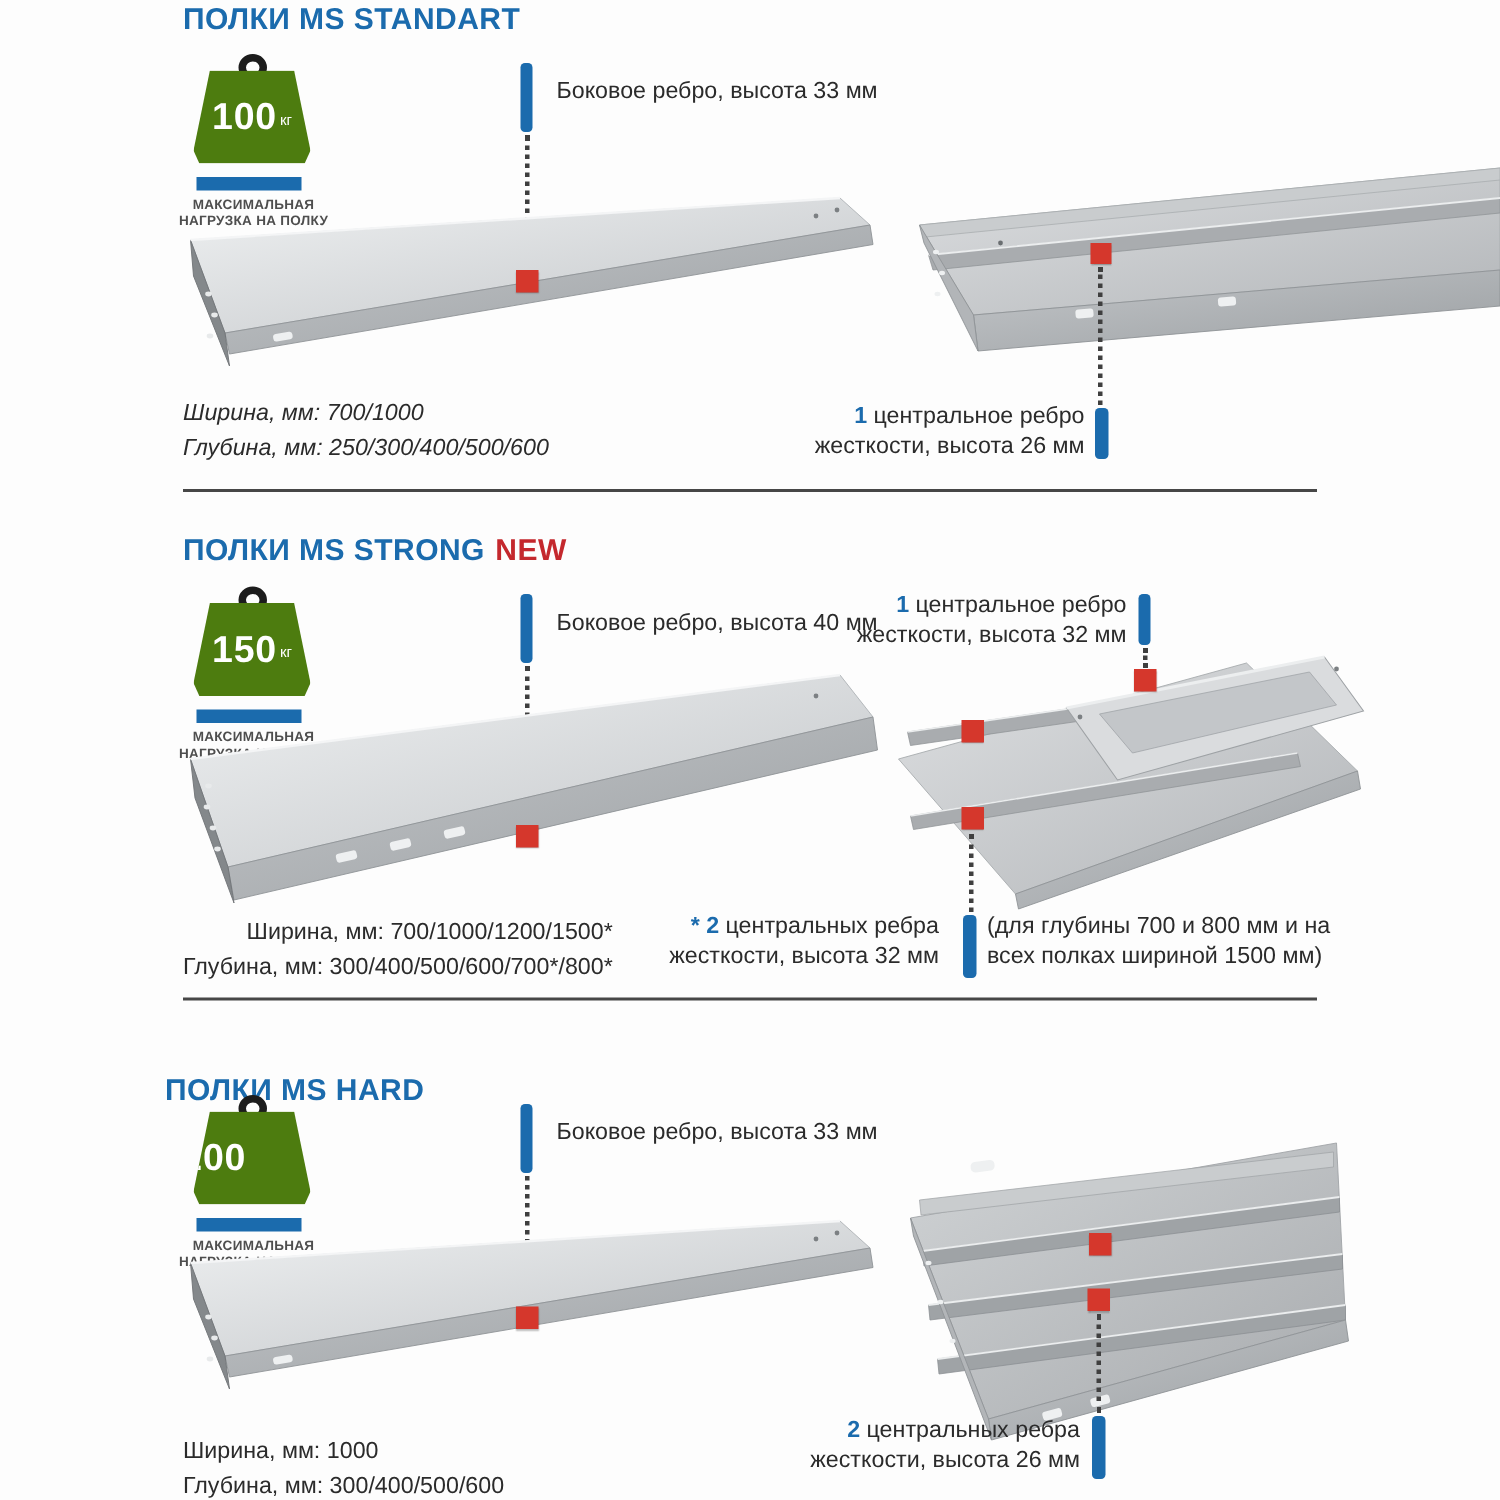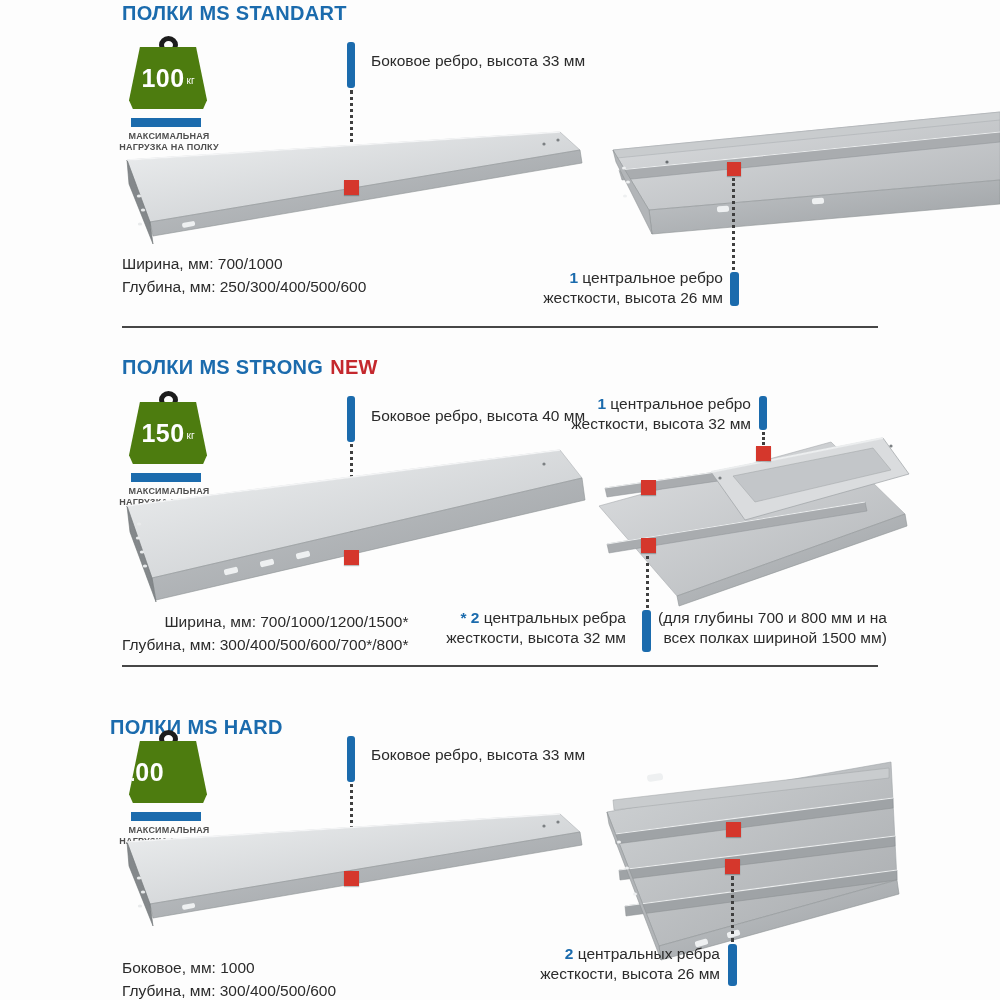--- a/index.html
+++ b/index.html
@@ -10,21 +10,21 @@
   }
   html,body{margin:0;padding:0;}
   body{font-family:"Liberation Sans","DejaVu Sans",sans-serif;background:#ffffff;}
   #page{position:relative;width:1000px;height:1000px;background:#fdfdfd;overflow:hidden;}
   .abs{position:absolute;}
   .sec-title{font-size:20px;font-weight:700;color:var(--blue);letter-spacing:.3px;white-space:nowrap;}
   .badge{color:var(--red);margin-left:7px;}
   .tick{background:var(--blue);border-radius:3px;}
   .dotted{width:0;border-left:3px dotted #3f3f3f;}
   .marker{background:var(--marker);box-shadow:0 1px 1px rgba(0,0,0,.25);}
-  .label{font-size:15.5px;color:var(--text);white-space:nowrap;text-align:right;}
+  .label{font-size:15.5px;color:var(--text);white-space:nowrap;}
   .label.rt{text-align:right;line-height:20px;}
   .num{color:var(--blue);font-weight:700;}
   .specs{font-size:15.5px;color:var(--text);line-height:23px;white-space:nowrap;}
   .divider{height:2px;background:#474747;}
   .knob{width:9px;height:8px;border:5px solid #1c1c1c;border-radius:50%;background:transparent;}
   .wbody{width:78px;height:62px;background:#4d7c0f;color:#fff;display:flex;align-items:center;justify-content:center;
          clip-path:polygon(14% 0,86% 0,100% 86%,95% 100%,5% 100%,0 86%);}
   .wval{font-size:25px;font-weight:700;letter-spacing:.5px;}
   .wunit{font-size:10px;margin-left:2px;margin-top:4px;}
   .load-bar{background:var(--blue);}
@@ -107,21 +107,21 @@
       <circle cx="70" cy="56" r="1.6" fill="#6a6e71"></circle>
     </svg>
     <div class="abs marker" style="left:727px;top:162px;width:14px;height:14px;"></div>
     <div class="abs dotted" style="left:732px;top:178px;height:92px;"></div>
     <div class="abs tick" style="left:730px;top:272px;width:9px;height:34px;"></div>
     <div class="abs label rt" style="right:277px;top:268px;">
       <span class="num">1</span> <span>центральное ребро</span><br>
       <span>жесткости, высота 26 мм</span>
     </div>
 
-    <div class="abs specs" style="left:122px;top:252px;">
+    <div class="abs specs" style="left:122px;top:264px;font-style:italic;">
       <span style="display:block;">Ширина, мм: 700/1000</span>
       <span style="display:block;">Глубина, мм: 250/300/400/500/600</span>
     </div>
     <div class="abs divider" style="left:122px;top:326px;width:756px;"></div>
   </div>
 
   <div class="abs" style="left:0;top:327px;width:1000px;height:339px;"></div>
   <div class="abs sec-title" style="left:122px;top:356px;">
     <span>ПОЛКИ MS STRONG</span><span class="badge">NEW</span>
   </div>
@@ -252,17 +252,17 @@
   <div class="abs marker" style="left:726px;top:822px;width:15px;height:15px;"></div>
   <div class="abs marker" style="left:725px;top:859px;width:15px;height:15px;"></div>
   <div class="abs dotted" style="left:731px;top:876px;height:66px;"></div>
   <div class="abs tick" style="left:728px;top:944px;width:9px;height:42px;"></div>
   <div class="abs label rt" style="right:280px;top:944px;">
     <span class="num">2</span> <span>центральных ребра</span><br>
     <span>жесткости, высота 26 мм</span>
   </div>
 
   <div class="abs specs" style="left:122px;top:956px;">
-    <span style="display:block;">Боковое, мм: 1000</span>
+    <span style="display:block;">Ширина, мм: 1000</span>
     <span style="display:block;">Глубина, мм: 300/400/500/600</span>
   </div>
 
 </div>
 
 </body></html>

